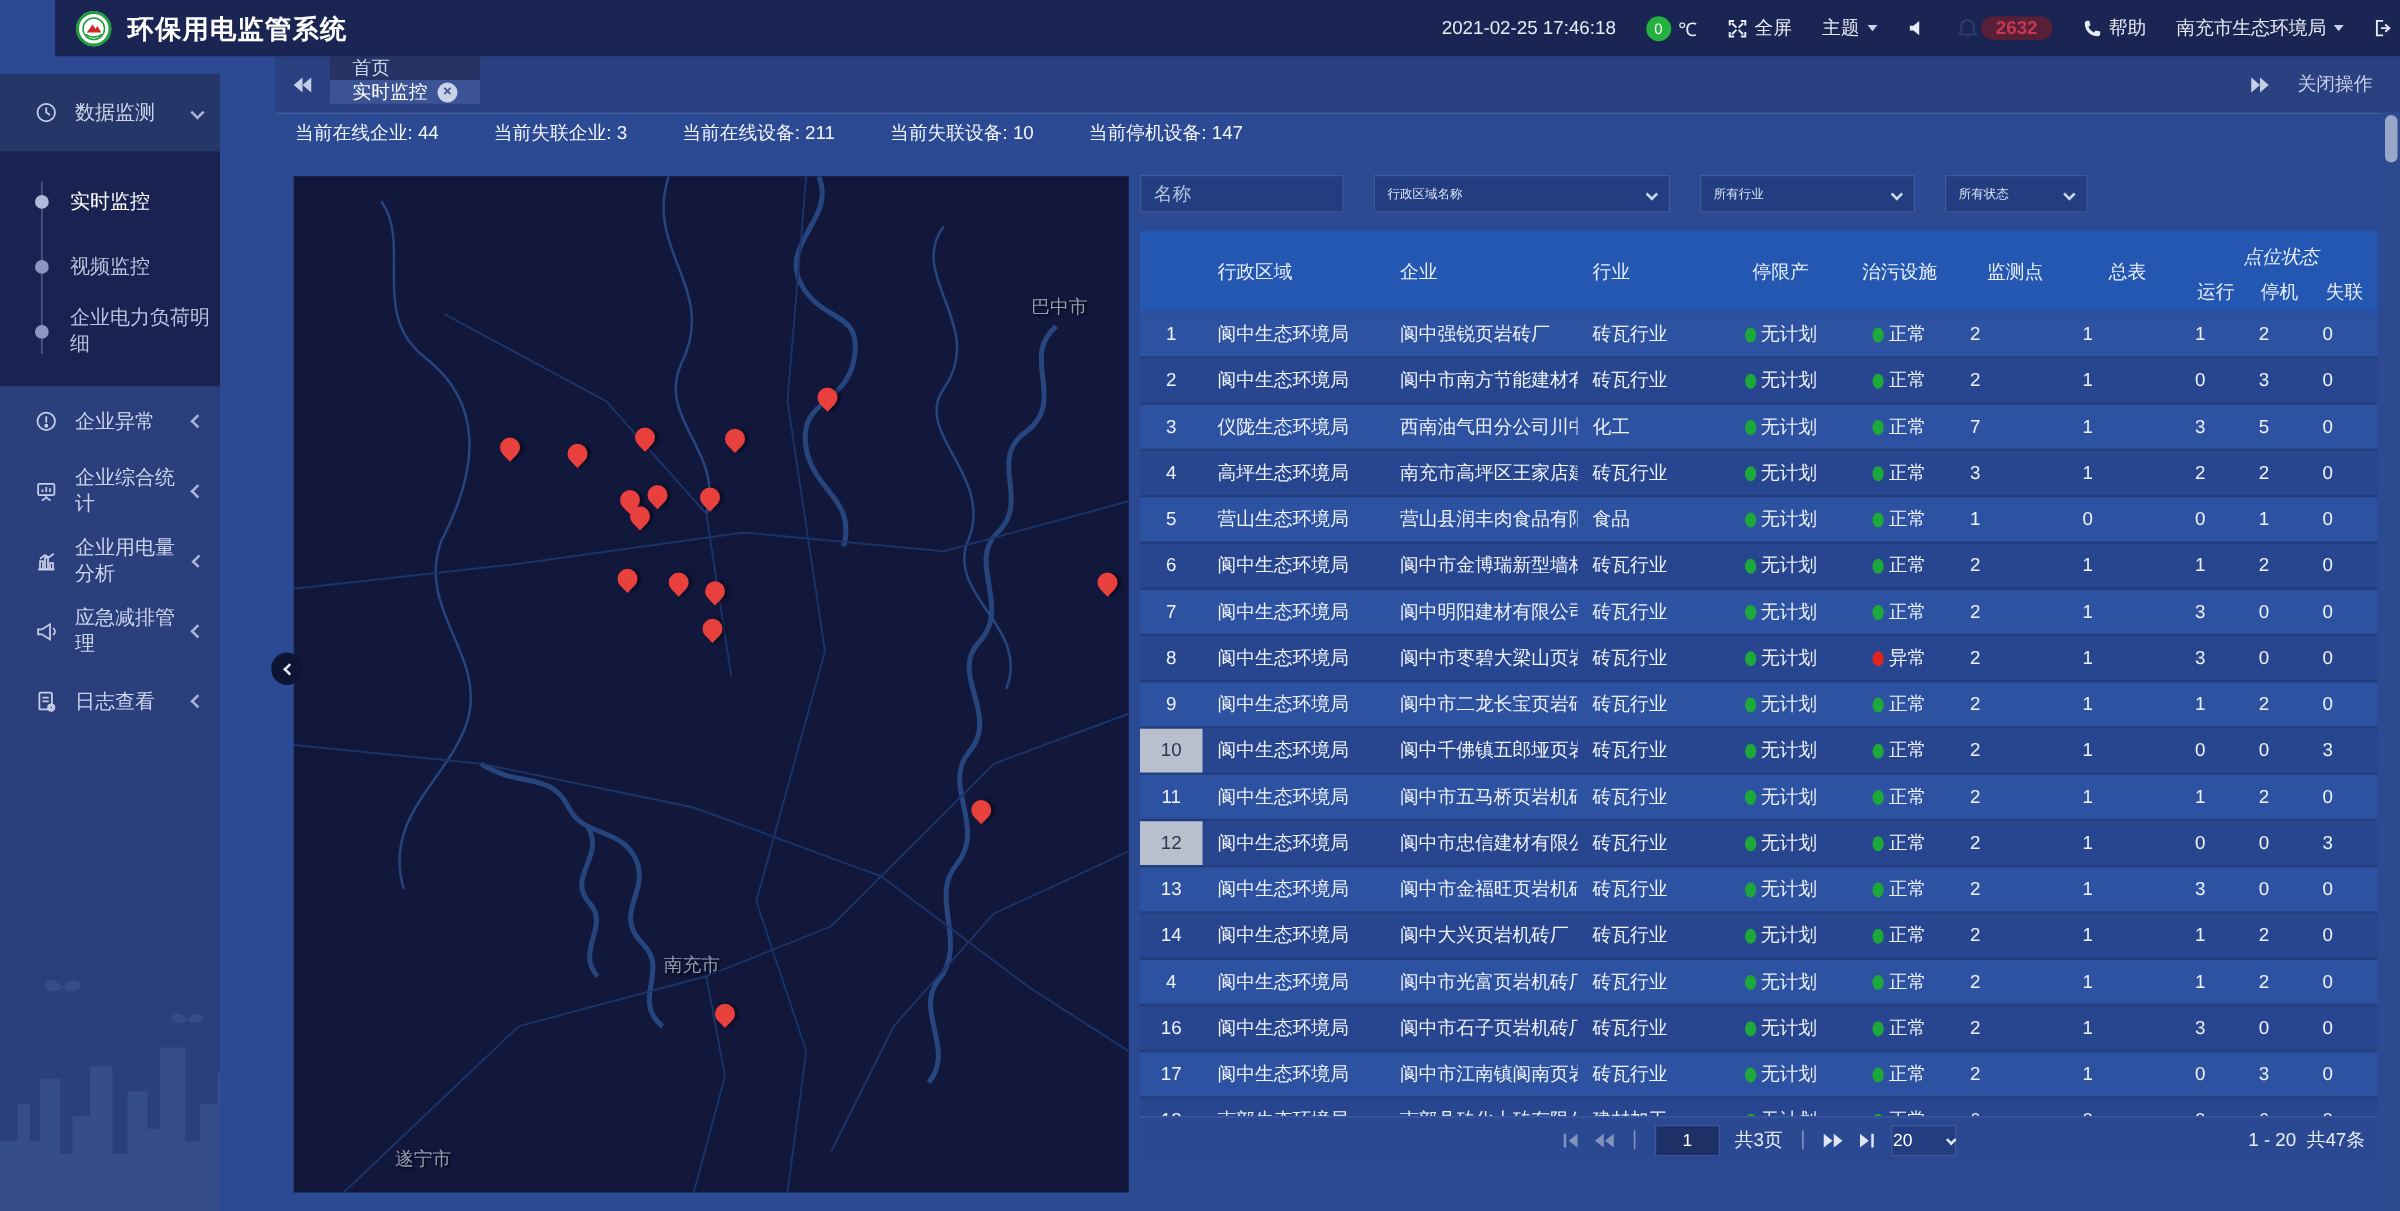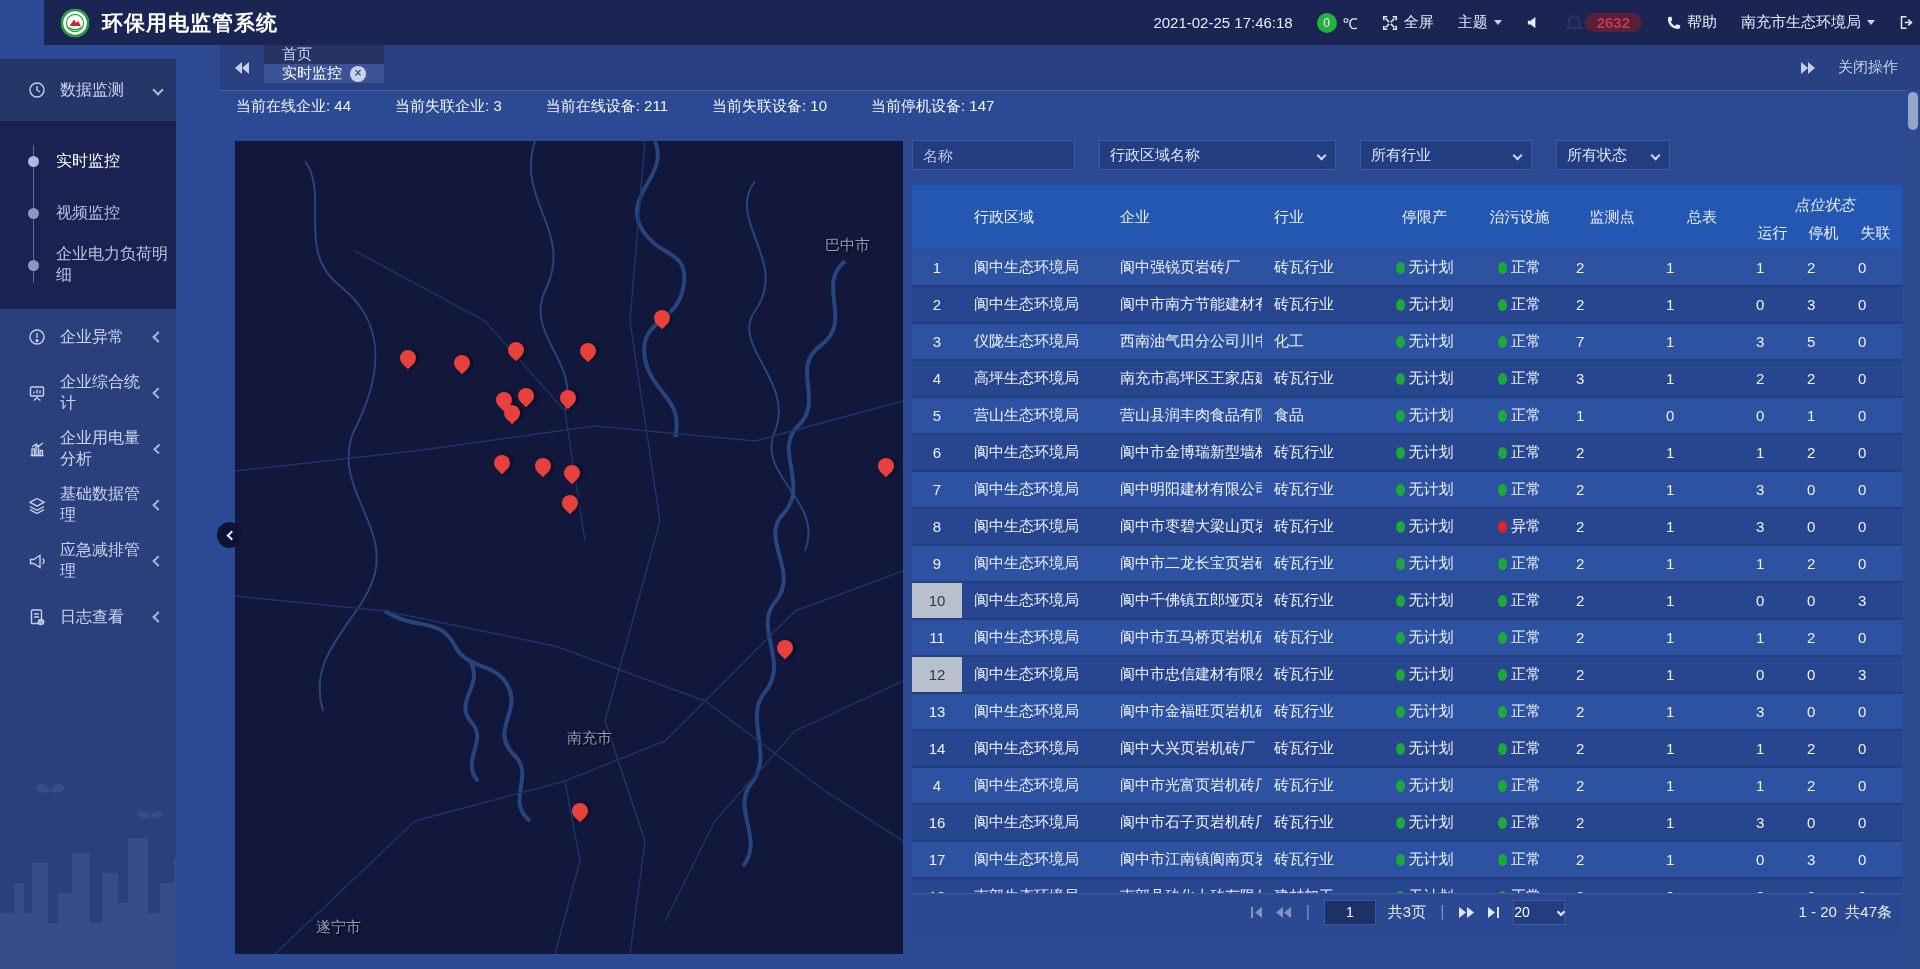--- a/index.html
+++ b/index.html
@@ -65,21 +65,21 @@
   .collapse-handle { position:absolute; left:217px; top:522px; width:25px; height:26px; background:#0d1434;
                      border-radius:50%; display:flex; align-items:center; justify-content:center; z-index:25; cursor:pointer; }
   .collapse-handle .chev { margin:0 0 0 3px; border-color:#dfe6f5; width:7px; height:7px; }
 
   
   .panel { position:absolute; left:692px; top:50px; width:990px; height:790px; }
   .filters { display:flex; gap:24px; height:30px; }
   .f-input { width:163px; height:30px; background:#223d80; border:1px solid #41599e; color:#e8edf8;
              font-size:15px; padding:0 10px; outline:none; font-family:"Liberation Sans",sans-serif; }
   .f-input::placeholder { color:#b9c4e0; }
-  .f-select { height:30px; background:#223d80; border:1px solid #41599e; color:#dde4f4; font-size:15px;
+  .f-select { height:30px; background:#223d80; border:1px solid #41599e; color:#dde4f4; font-size:10px;
               display:flex; align-items:center; padding:0 10px; cursor:pointer; }
   .f-select .chev { margin-left:auto; width:7px; height:7px; border-color:#cdd6ec; }
   .f-select.w1{width:237px} .f-select.w2{width:172px} .f-select.w3{width:114px}
 
   .grid-cols { display:grid; grid-template-columns:50px 140px 160px 115px 95px 95px 90px 90px 51px 51px 53px; }
   .thead { position:absolute; top:45px; left:0; width:990px; height:64px; background:#2457b2;
            grid-template-rows:32px 32px; font-size:15px; color:#eaf0fa; }
   .th { display:flex; align-items:center; grid-row:1 / 3; justify-content:center; }
   .th.lft { justify-content:flex-start; }
   .th.pl12{padding-left:12px} .th.pl18{padding-left:18px}
@@ -223,29 +223,20 @@
       </div>
       <div class="side-item">
         <svg class="sicon" viewBox="0 0 18 18" fill="none" stroke="#c7d0e8" stroke-width="1.4">
           <path d="M2.5 15.5h13"></path>
           <rect x="4" y="9" width="2.4" height="6.5"></rect>
           <rect x="8" y="6" width="2.4" height="9.5"></rect>
           <rect x="12" y="10.5" width="2.4" height="5"></rect>
           <path d="M4 7l4-3 3 2 4-3"></path>
         </svg>
         <span>企业用电量分析</span>
-        <span class="chev left"></span>
-      </div>
-      <div class="side-item">
-        <svg class="sicon" viewBox="0 0 18 18" fill="none" stroke="#c7d0e8" stroke-width="1.4">
-          <path d="M9 2.5l7 3.8-7 3.8-7-3.8z"></path>
-          <path d="M2 10.5l7 3.8 7-3.8"></path>
-          <path d="M2 13.7l7 3.8 7-3.8"></path>
-        </svg>
-        <span>基础数据管理</span>
         <span class="chev left"></span>
       </div>
       <div class="side-item">
         <svg class="sicon" viewBox="0 0 18 18" fill="none" stroke="#c7d0e8" stroke-width="1.4">
           <path d="M2.5 7.5v4h3l6.5 4v-12l-6.5 4z"></path>
           <path d="M14.5 6.5q3 2.5 0 5.5"></path>
         </svg>
         <span>应急减排管理</span>
         <span class="chev left"></span>
       </div>
@@ -322,21 +313,21 @@
         <path d="M0 455 L150 470 L320 505 L470 560 L590 650 L668 700"></path>
         <path d="M40 813 L180 680 L330 640 L430 600 L560 470 L668 430"></path>
         <path d="M410 0 L395 180 L425 380 L370 580 L410 700 L395 813"></path>
         <path d="M120 110 L250 180 L330 270 L350 400"></path>
         <path d="M668 540 L560 590 L480 680 L430 780"></path>
         <path d="M330 640 L345 720 L320 813"></path>
       </g>
     </svg>
     <div id="map-labels">
         <div class="city-label" style="left: 590px; top: 95px;">巴中市</div>
-        <div class="city-label" style="left: 296px; top: 588px; margin-left: 36px;">南充市</div>
+        <div class="city-label" style="left: 296px; top: 622px;">南充市</div>
         <div class="city-label" style="left: 81px; top: 777px;">遂宁市</div>
       </div>
     <div id="map-pins">
         <div class="pin" style="background: rgb(232, 64, 61); left: 165px; top: 209px;"></div>
         <div class="pin" style="background: rgb(232, 64, 61); left: 219px; top: 214px;"></div>
         <div class="pin" style="background: rgb(232, 64, 61); left: 273px; top: 201px;"></div>
         <div class="pin" style="background: rgb(232, 64, 61); left: 345px; top: 202px;"></div>
         <div class="pin" style="background: rgb(232, 64, 61); left: 419px; top: 169px;"></div>
         <div class="pin" style="background: rgb(232, 64, 61); left: 261px; top: 251px;"></div>
         <div class="pin" style="background: rgb(232, 64, 61); left: 269px; top: 264px;"></div>

